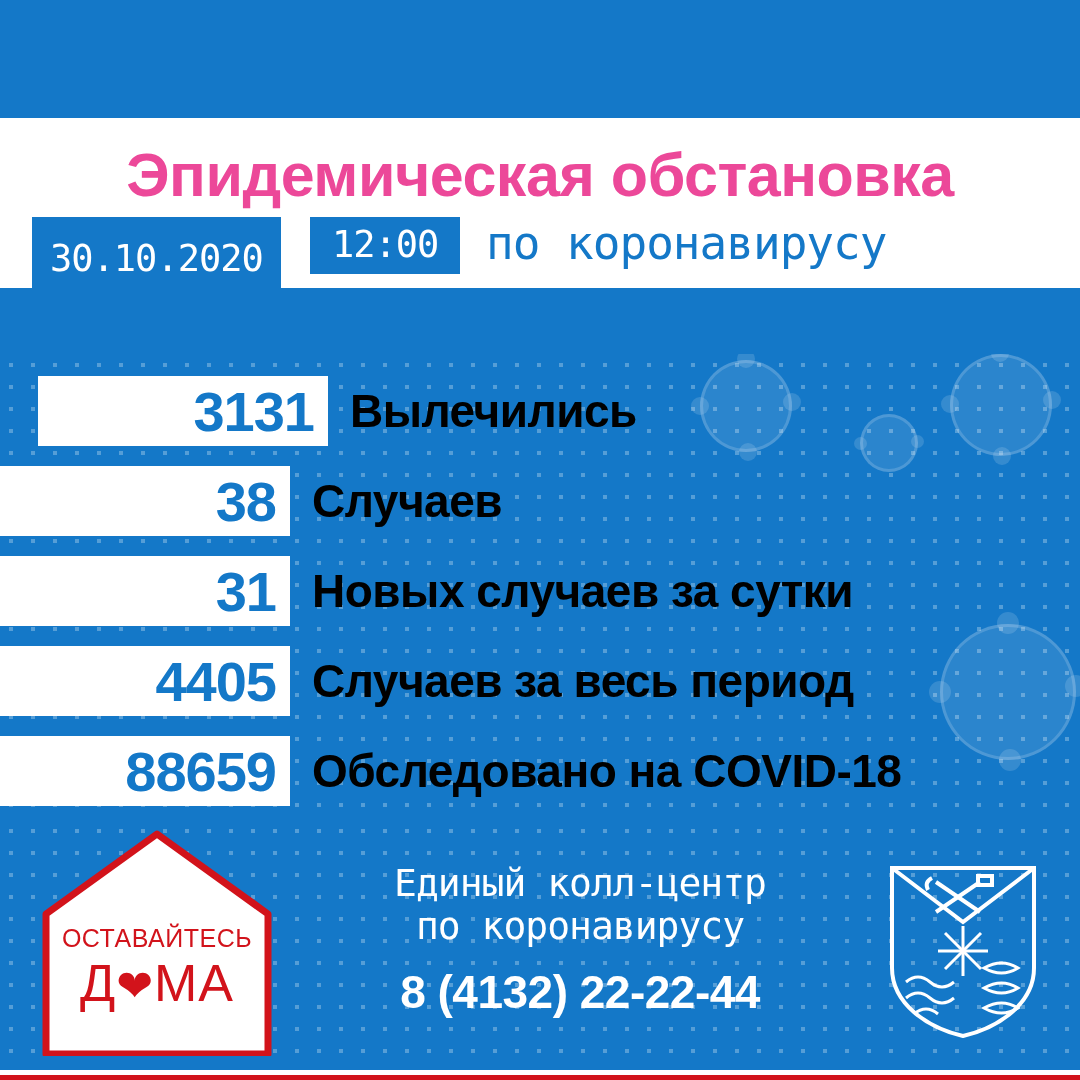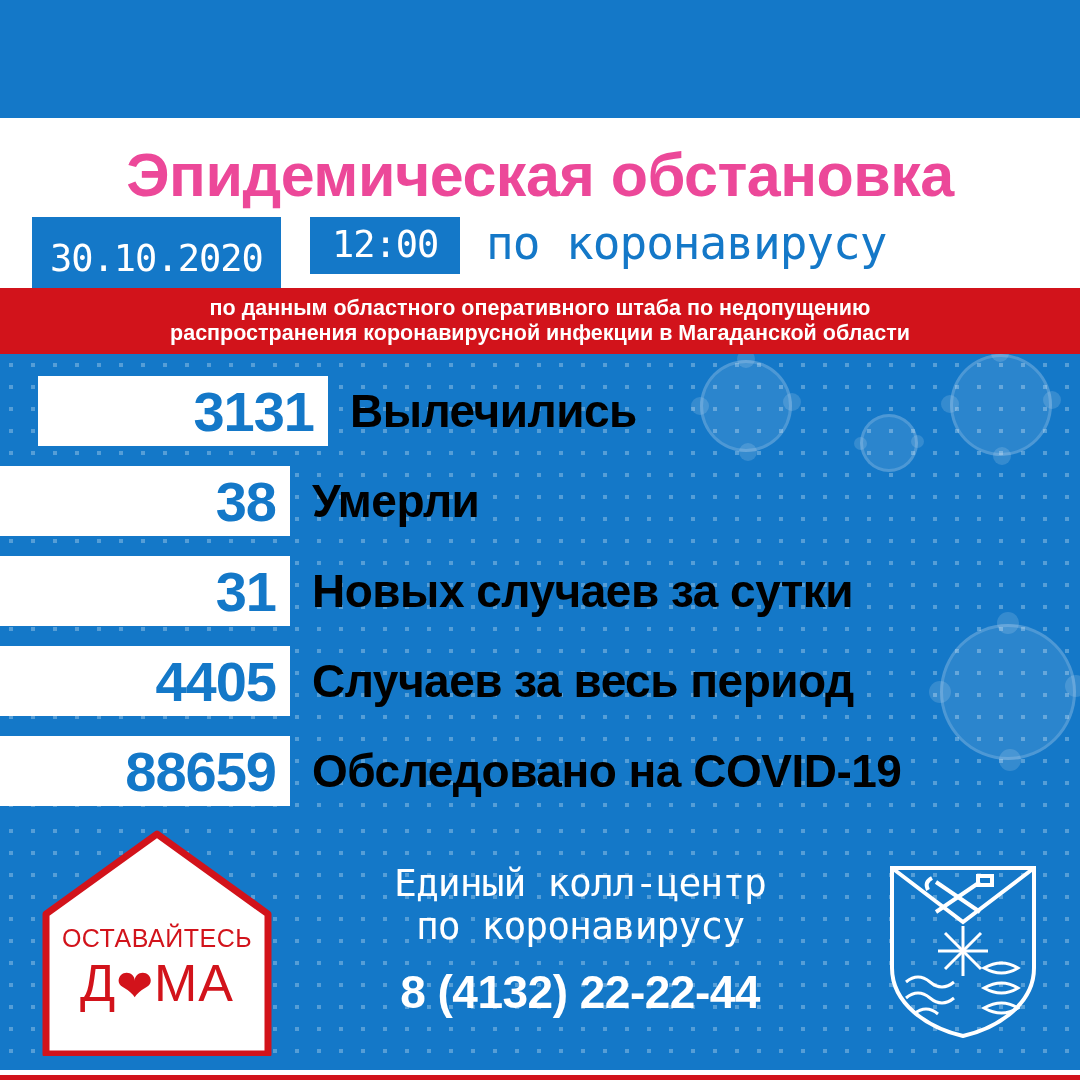--- a/index.html
+++ b/index.html
@@ -298,24 +298,20 @@
 
   <div class="header-rule"></div>
 
   <div class="title-block">
     <div class="title-main">Эпидемическая обстановка</div>
     <div class="date-chip">30.10.2020</div>
     <div class="time-chip">12:00</div>
     <div class="title-sub">по коронавирусу</div>
   </div>
 
-  <div class="source-strip">
-    <div>по данным  областного оперативного штаба по недопущению</div>
-    <div>распространения коронавирусной инфекции в Магаданской области</div>
-  </div>
 
   <div class="stats-area">
     <div class="dots"></div>
 
     <div class="virus" style="left:700px; top:6px; width:86px; height:86px;">
       <i style="left:-12px; top:34px; width:18px; height:18px;"></i>
       <i style="left:80px; top:30px; width:18px; height:18px;"></i>
       <i style="left:34px; top:-13px; width:18px; height:18px;"></i>
       <i style="left:36px; top:80px; width:18px; height:18px;"></i>
     </div>
@@ -335,33 +331,33 @@
       <i style="left:-9px; top:20px; width:13px; height:13px;"></i>
       <i style="left:48px; top:18px; width:13px; height:13px;"></i>
     </div>
 
     <div class="row" style="top:22px;padding-left:38px;">
       <div class="num-box">3131</div>
       <div class="lbl">Вылечились</div>
     </div>
     <div class="row" style="top:112px;">
       <div class="num-box">38</div>
-      <div class="lbl">Умерли</div>
+      <div class="lbl">Случаев</div>
     </div>
     <div class="row" style="top:202px;">
       <div class="num-box">31</div>
       <div class="lbl">Новых случаев за сутки</div>
     </div>
     <div class="row" style="top:292px;">
       <div class="num-box">4405</div>
       <div class="lbl">Случаев за весь период</div>
     </div>
     <div class="row" style="top:382px;">
       <div class="num-box">88659</div>
-      <div class="lbl">Обследовано на COVID-19</div>
+      <div class="lbl">Обследовано на COVID-18</div>
     </div>
   </div>
 
   <div class="bottom">
     <div class="dots"></div>
 
     <div class="house">
       <svg width="238" height="228" viewBox="0 0 238 228">
         <path d="M8 86 L119 6 L230 86 L230 226 L8 226 Z" fill="#ffffff" stroke="#d2131b" stroke-width="7" stroke-linejoin="round"></path>
       </svg>

